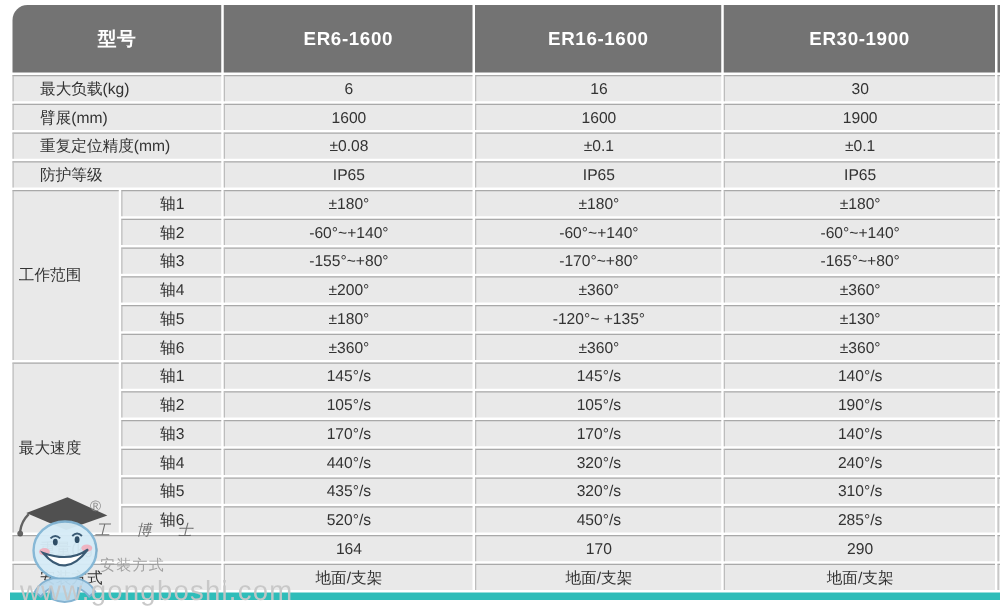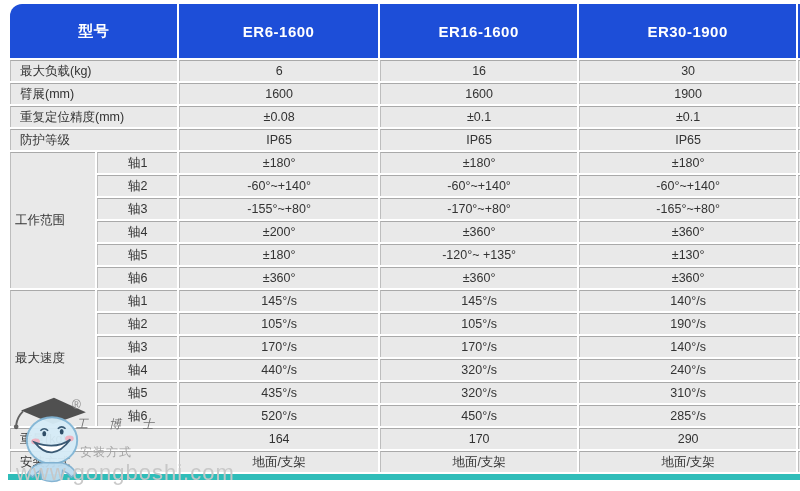--- a/index.html
+++ b/index.html
@@ -6,30 +6,30 @@
   .page {
     position:relative; width:800px; height:491px; background:#ffffff;
     overflow:hidden; font-family:"Liberation Sans", sans-serif;
   }
   table.spec {
     position:absolute; left:8px; top:2px;
     border-collapse:separate; border-spacing:2px;
     table-layout:fixed; width:812px;
   }
   th {
-    background:#1d4ed8; color:#ffffff; font-size:15px; font-weight:bold;
+    background:#737373; color:#ffffff; font-size:15px; font-weight:bold;
     height:54px; padding:0; text-align:center; letter-spacing:0.5px;
   }
   th.model { border-top-left-radius:12px; }
   td {
     background:#e9e9e9; height:20px; font-size:12.5px; color:#333333;
     padding:0 4px; border-top:1px solid #a9a9a9; border-left:1px solid #bdbdbd;
     white-space:nowrap; overflow:hidden;
   }
-  td.lbl   { text-align:left; padding-left:9px; }
+  td.lbl   { text-align:left; padding-left:21px; }
   td.group { text-align:left; }
   td.axis  { text-align:center; }
   td.val   { text-align:center; }
   .bottom-bar {
     position:absolute; left:8px; top:474px; width:792px; height:6px;
     background:#2fbdb9;
   }
   
   .watermark { position:absolute; left:0; top:388px; width:460px; height:100px;
     pointer-events:none; z-index:5; }

